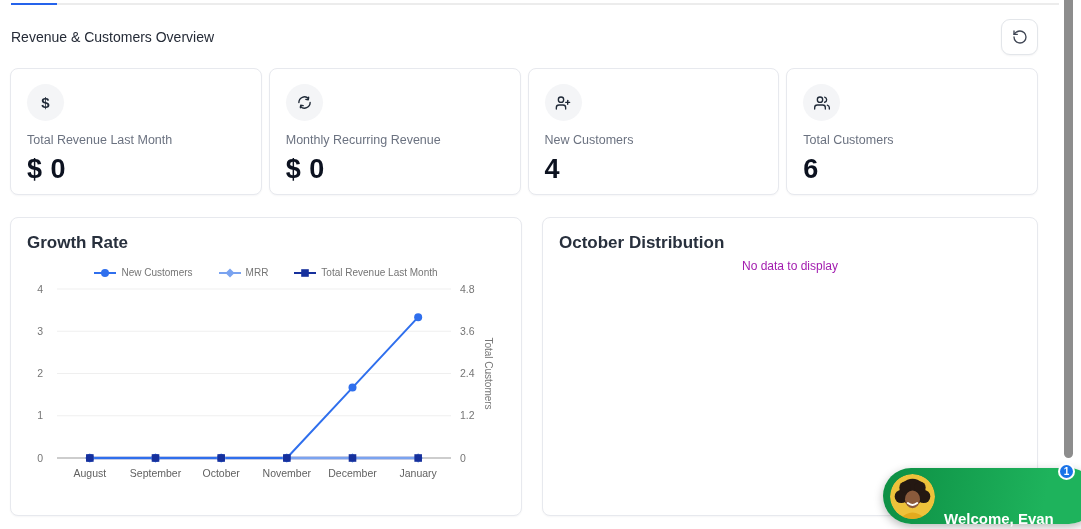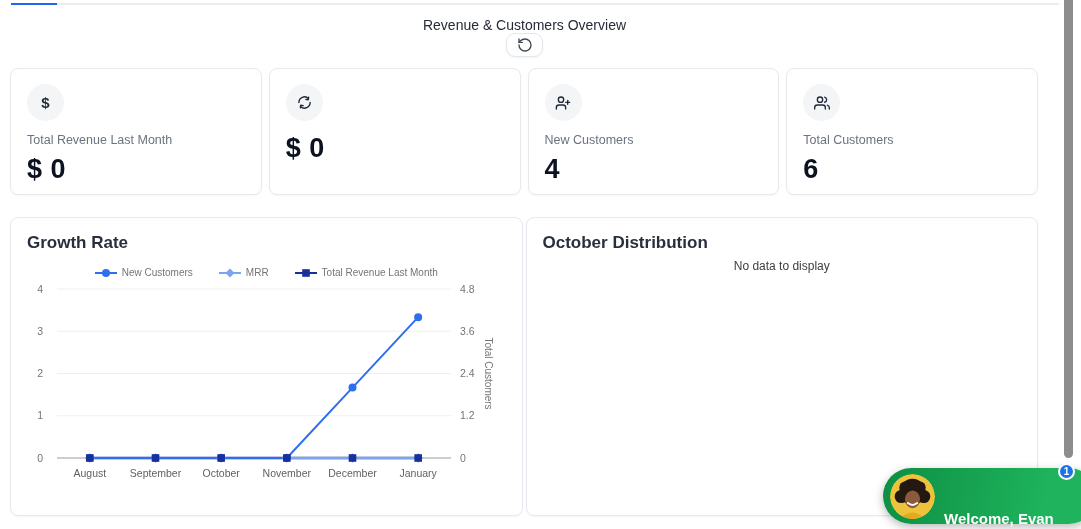--- a/index.html
+++ b/index.html
@@ -3,45 +3,45 @@
 <meta charset="utf-8">
 <style>
   * { margin:0; padding:0; box-sizing:border-box; }
   html,body { width:1081px; height:529px; overflow:hidden; background:#ffffff;
     font-family:"Liberation Sans", sans-serif; }
 
   .topline { position:relative; height:2px; margin:3px 22px 0 11px; background:#ececec; }
   .topline-active { position:absolute; left:0; top:0; width:46px; height:2px; background:#2563eb; }
 
   .header { display:flex; align-items:center; justify-content:space-between;
-    margin:12px 43px 0 11px; height:40px;flex-direction:column; }
+    margin:12px 43px 0 11px; height:40px; }
   .page-title { font-size:14px; font-weight:500; color:#252b37; }
   .refresh-btn { width:37px; height:36px; background:#fff; border:1px solid #e3e6ea;
     border-radius:9px; display:flex; align-items:center; justify-content:center;
     cursor:pointer; box-shadow:0 1px 2px rgba(16,24,40,.05); color:#3f4654; }
 
   .container { margin:0 43px 0 10px; }
   .stats { display:flex; gap:7px; margin-top:11px; }
   .stat-card { flex:1; background:#fff; border:1px solid #e7e9ee; border-radius:8px;
     padding:15px 16px; height:127px; box-shadow:0 1px 2px rgba(16,24,40,.04); }
   .stat-icon { width:37px; height:37px; border-radius:50%; background:#f4f5f7;
     display:flex; align-items:center; justify-content:center; color:#1f2937; margin-bottom:12px; }
   .dollar-glyph { font-size:15px; font-weight:600; }
   .stat-label { font-size:12.5px; color:#6b7280; }
   .stat-value { font-size:27px; font-weight:700; color:#0c1220; margin-top:7px; letter-spacing:.5px; }
 
-  .charts { display:flex; gap:3px; margin-top:22px; }
+  .charts { display:flex; gap:20px; margin-top:22px; }
   .chart-card { flex:1; background:#fff; border:1px solid #e7e9ee; border-radius:8px;
     padding:15px 16px; height:299px; position:relative; box-shadow:0 1px 2px rgba(16,24,40,.04); }
   .chart-title { font-size:17px; font-weight:600; color:#28303d; }
   .legend { display:flex; justify-content:center; align-items:center; gap:26px; margin-top:14px; }
   .legend-item { display:flex; align-items:center; gap:5px; font-size:10px; color:#757575; }
   svg.chart text { font-family:"Liberation Sans", sans-serif; }
   .empty-text { position:absolute; top:41px; left:0; right:0; text-align:center;
-    font-size:12px; color:#404040; }
+    font-size:12px; color:#a21caf; }
 
   .scrollbar-thumb { position:fixed; top:0; right:8px; width:9px; height:458px;
     background:#8d8d8d; border-radius:0 0 5px 5px; cursor:pointer; }
 
   .welcome { position:fixed; bottom:5px; right:-16px; width:214px; height:56px;
     border-radius:28px; background:linear-gradient(100deg,#0d8f44 0%,#1eb35c 75%);
     display:flex; align-items:center; padding-left:7px; gap:9px; cursor:pointer;
     box-shadow:0 3px 10px rgba(0,0,0,.28); }
   .welcome-avatar { width:45px; height:45px; border-radius:50%; overflow:hidden; flex:0 0 auto; }
   .welcome-text { color:#fff; font-size:15px; font-weight:700;margin-top:44px; }
@@ -80,20 +80,21 @@
     </div>
     <div class="stat-card">
       <div class="stat-icon">
         <svg width="15" height="15" viewBox="0 0 24 24" fill="none" stroke="currentColor" stroke-width="2.2" stroke-linecap="round" stroke-linejoin="round">
           <path d="M21 12a9 9 0 0 1-15.36 6.36"></path>
             <path d="M3 12a9 9 0 0 1 15.36-6.36"></path>
           <path d="M18.4 3.6v4h-4" transform="rotate(8 18 5)"></path>
             <path d="M5.6 20.4v-4h4" transform="rotate(8 6 19)"></path>
         </svg>
       </div>
+      <div class="stat-label">Monthly Recurring Revenue</div>
       <div class="stat-value">$ 0</div>
     </div>
     <div class="stat-card">
       <div class="stat-icon">
         <svg width="16" height="16" viewBox="0 0 24 24" fill="none" stroke="currentColor" stroke-width="2" stroke-linecap="round" stroke-linejoin="round">
           <path d="M16 21v-2a4 4 0 0 0-4-4H6a4 4 0 0 0-4 4v2"></path>
             <circle cx="9" cy="7" r="4"></circle>
           <line x1="19" y1="8" x2="19" y2="14"></line>
             <line x1="16" y1="11" x2="22" y2="11"></line>
         </svg>

